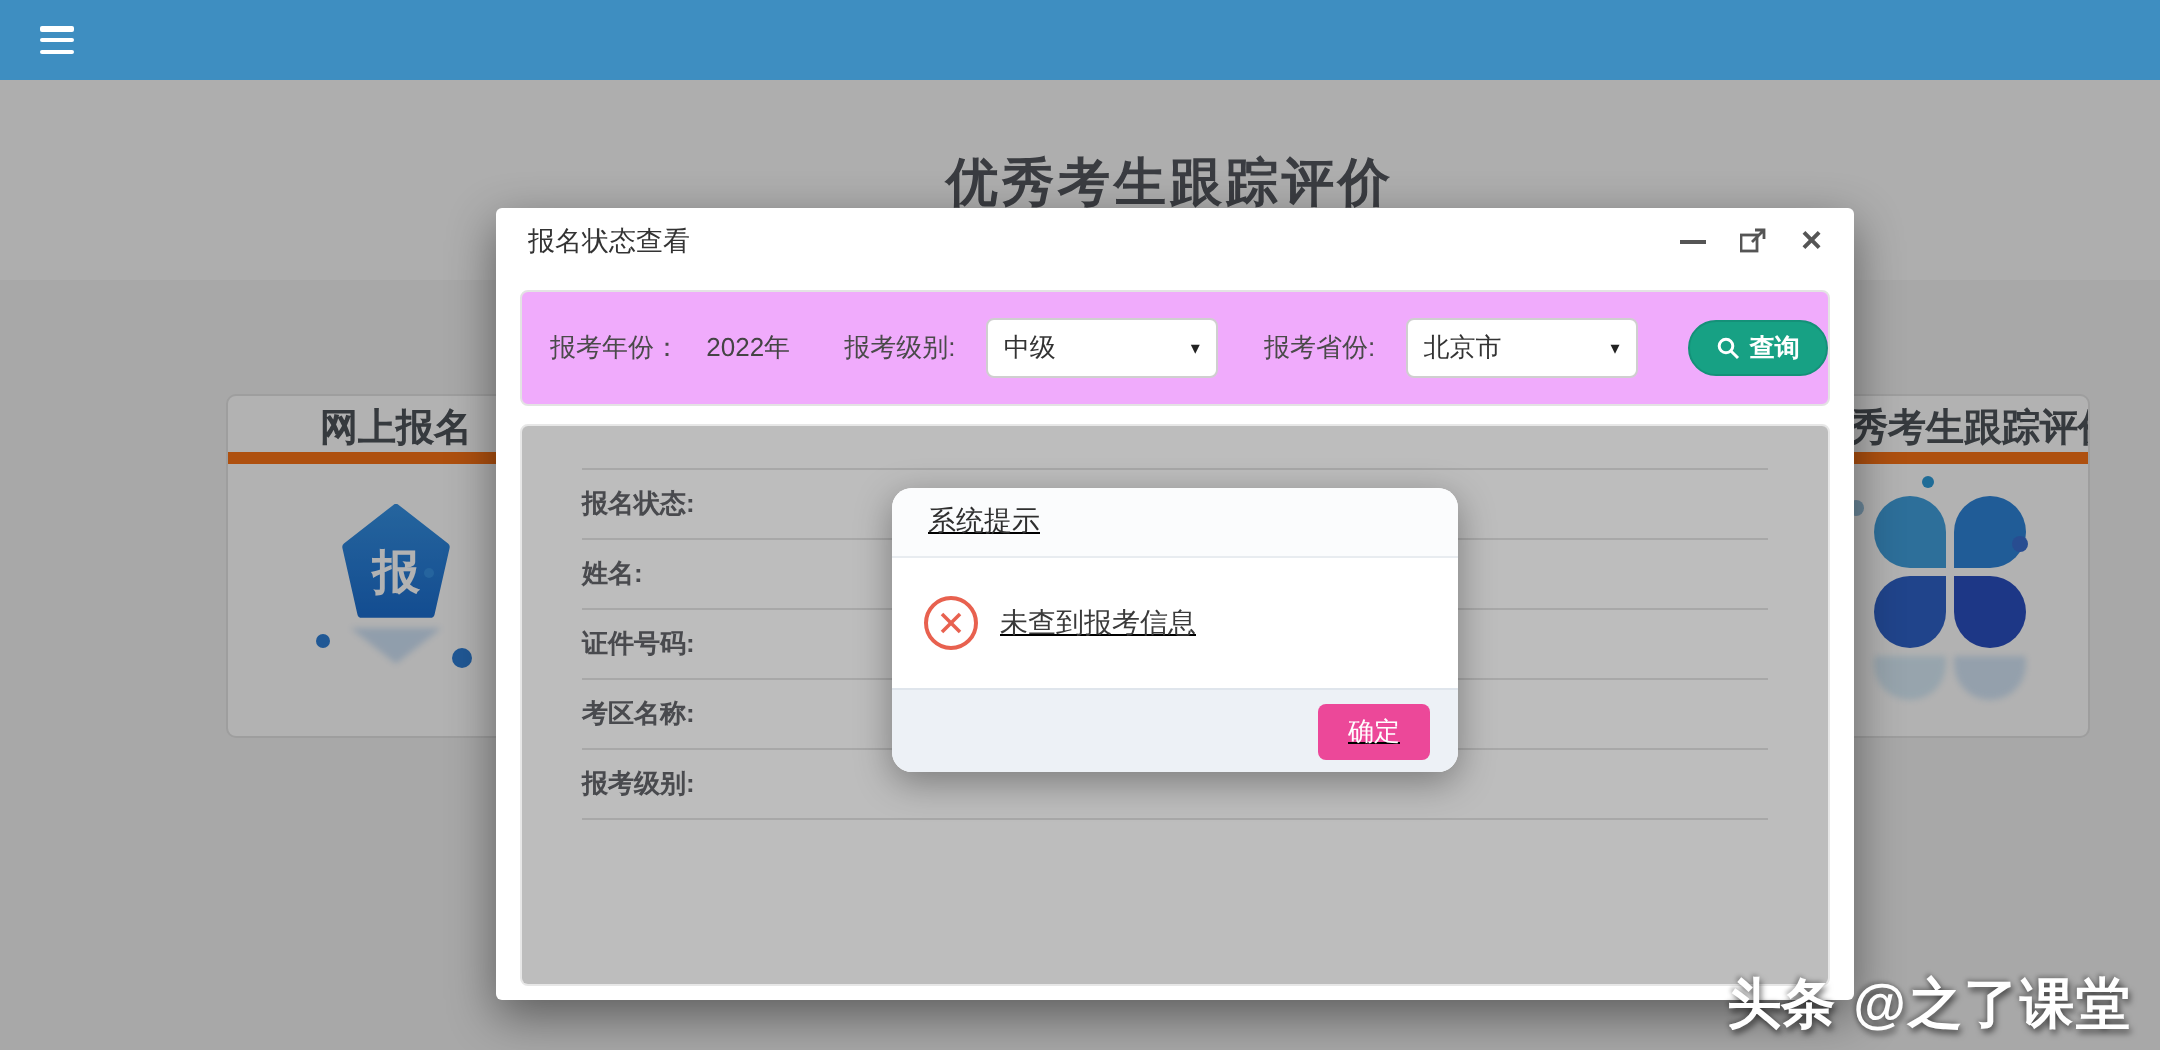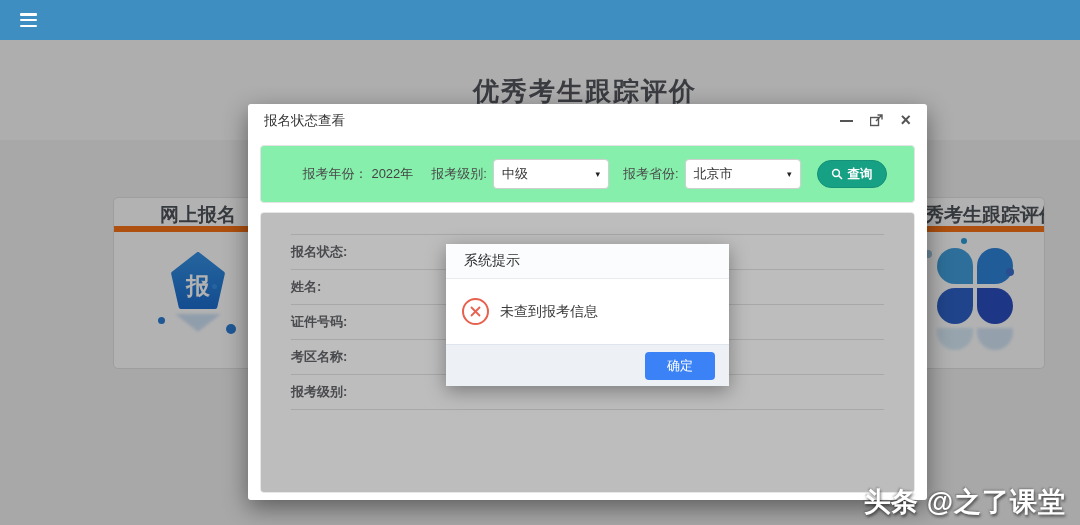--- a/index.html
+++ b/index.html
@@ -38,41 +38,41 @@
   .dim-overlay { position:absolute; left:0; top:40px; right:0; bottom:0; background:rgba(0,0,0,.30); z-index:15; }
 
   
   .modal { position:absolute; left:248px; top:104px; width:679px; height:396px; background:#fff; border-radius:3px; box-shadow:0 8px 24px rgba(0,0,0,.45); z-index:20; }
   .modal-header { height:33px; display:flex; align-items:center; padding:0 16px; font-size:13.5px; color:#333; }
   .win-controls { margin-left:auto; display:flex; align-items:center; gap:17px; }
   .ic-min { width:13px; border-top:2px solid #555; cursor:pointer; }
   .ic-max { width:13px; height:13px; cursor:pointer; }
   .ic-close { font-size:18px; line-height:13px; color:#555; cursor:pointer; font-weight:bold; }
 
-  .filter-panel { position:absolute; left:12px; top:41px; width:655px; height:58px; background:#86efac; border:1px solid #e3e3e3; border-radius:4px; display:flex; align-items:center; justify-content:center; font-size:13px; color:#4a4a4a; }
+  .filter-panel { position:absolute; left:12px; top:41px; width:655px; height:58px; background:#f0abfc; border:1px solid #e3e3e3; border-radius:4px; display:flex; align-items:center; justify-content:space-between; font-size:13px; color:#4a4a4a; }
   .flabel { margin-left:14px; white-space:nowrap; }
   .fvalue { margin-left:4px; margin-right:4px; color:#444; }
   .select { width:116px; height:30px; margin-left:6px; background:#fff; border:1px solid #cfcfcf; border-radius:4px; display:flex; align-items:center; padding:0 8px; color:#333; cursor:pointer; }
   .select .arrow { margin-left:auto; font-size:9px; color:#222; }
   .btn-search { margin-left:16px; height:28px; padding:0 13px; background:#17a184; border:1px solid #149178; border-radius:14px; color:#fff; font-size:12.5px; display:flex; align-items:center; gap:5px; cursor:pointer;font-weight:bold; }
 
   .fields-panel { position:absolute; left:12px; top:108px; width:655px; height:281px; background:#fff; border:1px solid #e7e7e7; border-radius:4px; overflow:hidden;font-weight:bold; }
   .fields-inner { padding:0 30px; }
   .spacer-row { height:22px; border-bottom:1px solid #e3e3e3; }
   .field-row { height:35px; border-bottom:1px solid #e3e3e3; display:flex; align-items:center; font-size:13px; color:#63656a; }
   .fields-shade { position:absolute; inset:0; background:rgba(0,0,0,.26); z-index:2; }
 
   
-  .sys-dialog { position:absolute; left:198px; top:140px; width:283px; background:#fff; border-radius:0; box-shadow:0 5px 18px rgba(0,0,0,.35); z-index:5; overflow:hidden; }
+  .sys-dialog { position:absolute; left:198px; top:140px; width:283px; background:#fff; border-radius:10px; box-shadow:0 5px 18px rgba(0,0,0,.35); z-index:5; overflow:hidden;text-decoration:underline; }
   .sys-header { height:35px; display:flex; align-items:center; padding:0 18px; font-size:14px; color:#2f2f2f; background:#fbfcfd; border-bottom:1px solid #e8ecf0; }
   .sys-body { height:65px; display:flex; align-items:center; padding:0 16px; gap:11px; }
   .err-icon { width:27px; height:27px; flex:0 0 27px; border:2px solid #e8614f; border-radius:50%; display:flex; align-items:center; justify-content:center; }
   .sys-msg { font-size:14px; color:#3a3a3a; }
   .sys-footer { height:42px; background:#edf1f6; border-top:1px solid #dfe5ec; display:flex; align-items:center; justify-content:flex-end; padding:0 14px; }
-  .btn-confirm { width:70px; height:28px; background:#3b82f6; color:#fff; border:none; border-radius:4px; font-size:13px; cursor:pointer; }
+  .btn-confirm { width:56px; height:28px; background:#ec4899; color:#fff; border:none; border-radius:4px; font-size:13px; cursor:pointer; }
 
   
   .watermark { position:absolute; right:14px; top:484px; z-index:50; display:flex; gap:9px; color:#fff; font-size:27px; font-weight:bold; letter-spacing:1px; text-shadow:1px 2px 3px rgba(0,0,0,.55), -1px -1px 2px rgba(0,0,0,.25); white-space:nowrap; }
   .watermark .brand { font-weight:900; letter-spacing:0; }
 </style>
 </head>
 <body>
 
 <div id="stage">
 

